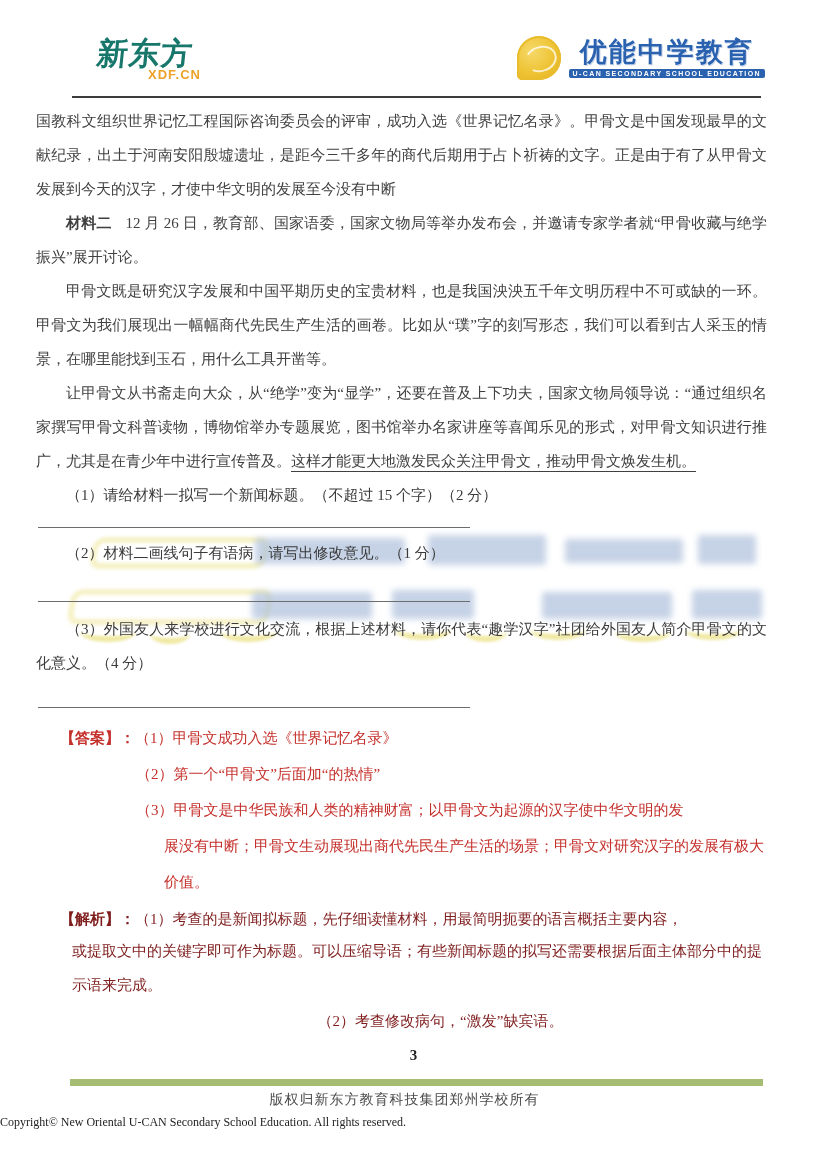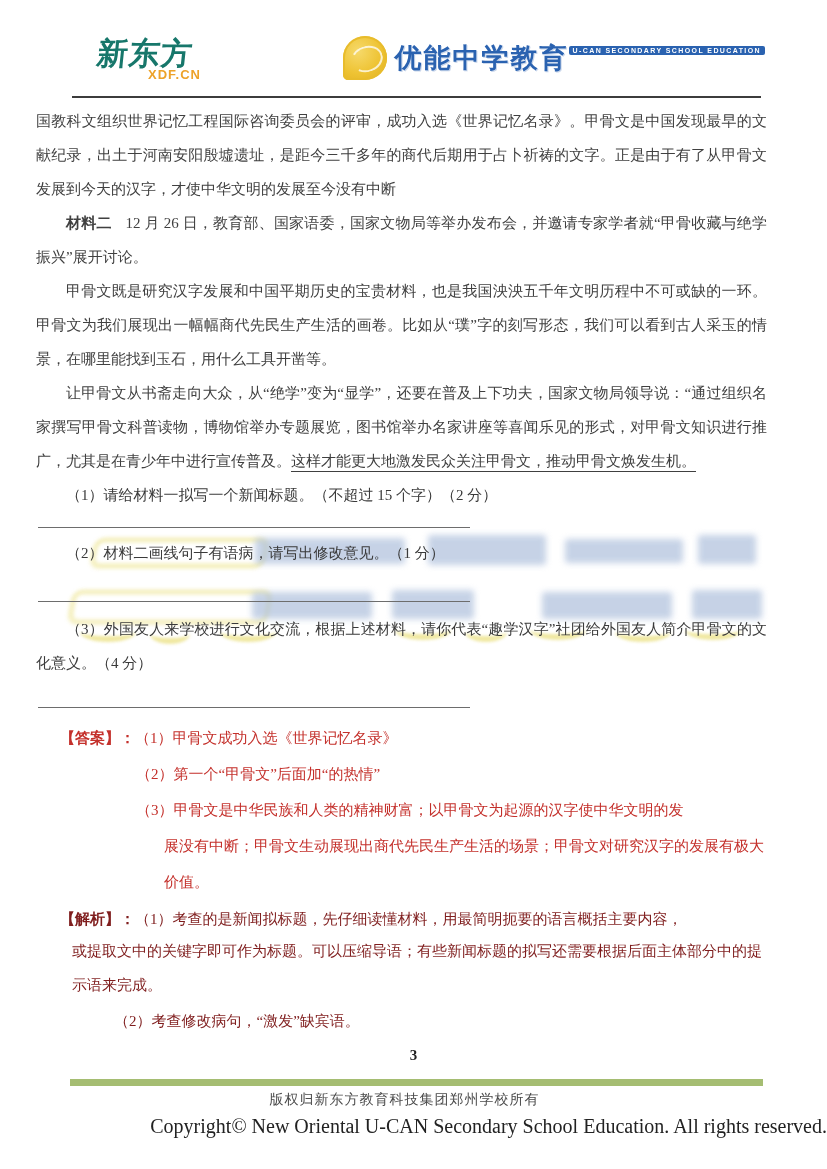--- a/index.html
+++ b/index.html
@@ -28,21 +28,21 @@
     width:44px; height:44px; border-radius:50% 50% 50% 12%;
     background:radial-gradient(circle at 35% 35%, #f6d96a 0%, #eec333 55%, #dfae1f 100%);
     box-shadow:inset 0 0 0 2px #e8bc2c;
     position:relative; flex:0 0 auto;
   }
   .ucan-badge::after {
     content:""; position:absolute; left:8px; top:10px; width:28px; height:22px;
     border:2px solid rgba(255,255,255,.75); border-radius:50%;
     transform:rotate(-18deg); border-left-color:transparent;
   }
-  .ucan-text { display:flex; flex-direction:row; align-items:flex-start; }
+  .ucan-text { display:flex; flex-direction:column; align-items:center; }
   .ucan-name {
     font-family:"Liberation Sans","DejaVu Sans",sans-serif;
     font-weight:bold; font-size:27px; line-height:1.05; color:#2a62b0;
     text-shadow:0 0 1px #ffffff, 1px 1px 0 #c6d4ea; letter-spacing:2px; white-space:nowrap;
   }
   .ucan-sub {
     margin-top:2px; background:#2a62b0; color:#ffffff; border-radius:2px;
     font-family:"Liberation Sans","DejaVu Sans",sans-serif;
     font-size:7px; font-weight:bold; letter-spacing:1.4px;
     padding:1px 4px; white-space:nowrap;
@@ -66,34 +66,34 @@
   
   .red-block { margin-top:12px; color:#c4302b; }
   .red-line { font-size:15px; line-height:36px; }
   .red-label { font-weight:bold; }
   .ind-a { padding-left:24px; }
   .ind-b { padding-left:100px; }
   .ind-c { padding-left:128px; }
   .ana-block { margin-top:2px; color:#7f1d1d; }
   .ana-line { font-size:15px; line-height:34px; }
   .ind-d { padding-left:36px;font-family:Liberation Mono, monospace; }
-  .ind-e { padding-left:78px; }
+  .ind-e { padding-left:78px;text-align:center; }
 
   
   .watermark { position:absolute; left:70px; top:530px; width:700px; height:120px; z-index:1; pointer-events:none; }
   .wm-b { position:absolute; background:#aec0dc; filter:blur(3px); opacity:.7; border-radius:3px; }
   .wm-y { position:absolute; border:4px solid #efe79c; background:transparent; filter:blur(2px); opacity:.85; border-radius:10px; }
   .wm-s { position:absolute; width:56px; height:20px; border-bottom:6px solid #efe79c; border-radius:0 0 50% 50%; filter:blur(1.5px); opacity:.95; }
 
   
   .footer { position:absolute; left:0; right:0; bottom:0; height:130px; z-index:2; }
   .page-num { position:absolute; top:8px; left:0; right:0; text-align:center; font-weight:bold; font-size:15px; color:#222; }
   .footer-bar { position:absolute; top:40px; left:70px; right:64px; height:7px; background:#a5bd72; }
   .copy-cn { position:absolute; top:52px; left:0; right:18px; text-align:center; font-size:14px; color:#4a4a4a; letter-spacing:1px; }
-  .copy-en { position:absolute; top:76px; left:0; right:0; text-align:right; font-size:20px; color:#222; }
+  .copy-en { position:absolute; top:76px; left:0; right:0; text-align:left; font-size:12px; color:#222; }
 </style>
 </head>
 <body>
 
 <div class="page">
 
   <div class="header">
     <div class="xdf-logo">
       <span class="xdf-name">新东方</span>
       <div class="xdf-domain">XDF.CN</div>

